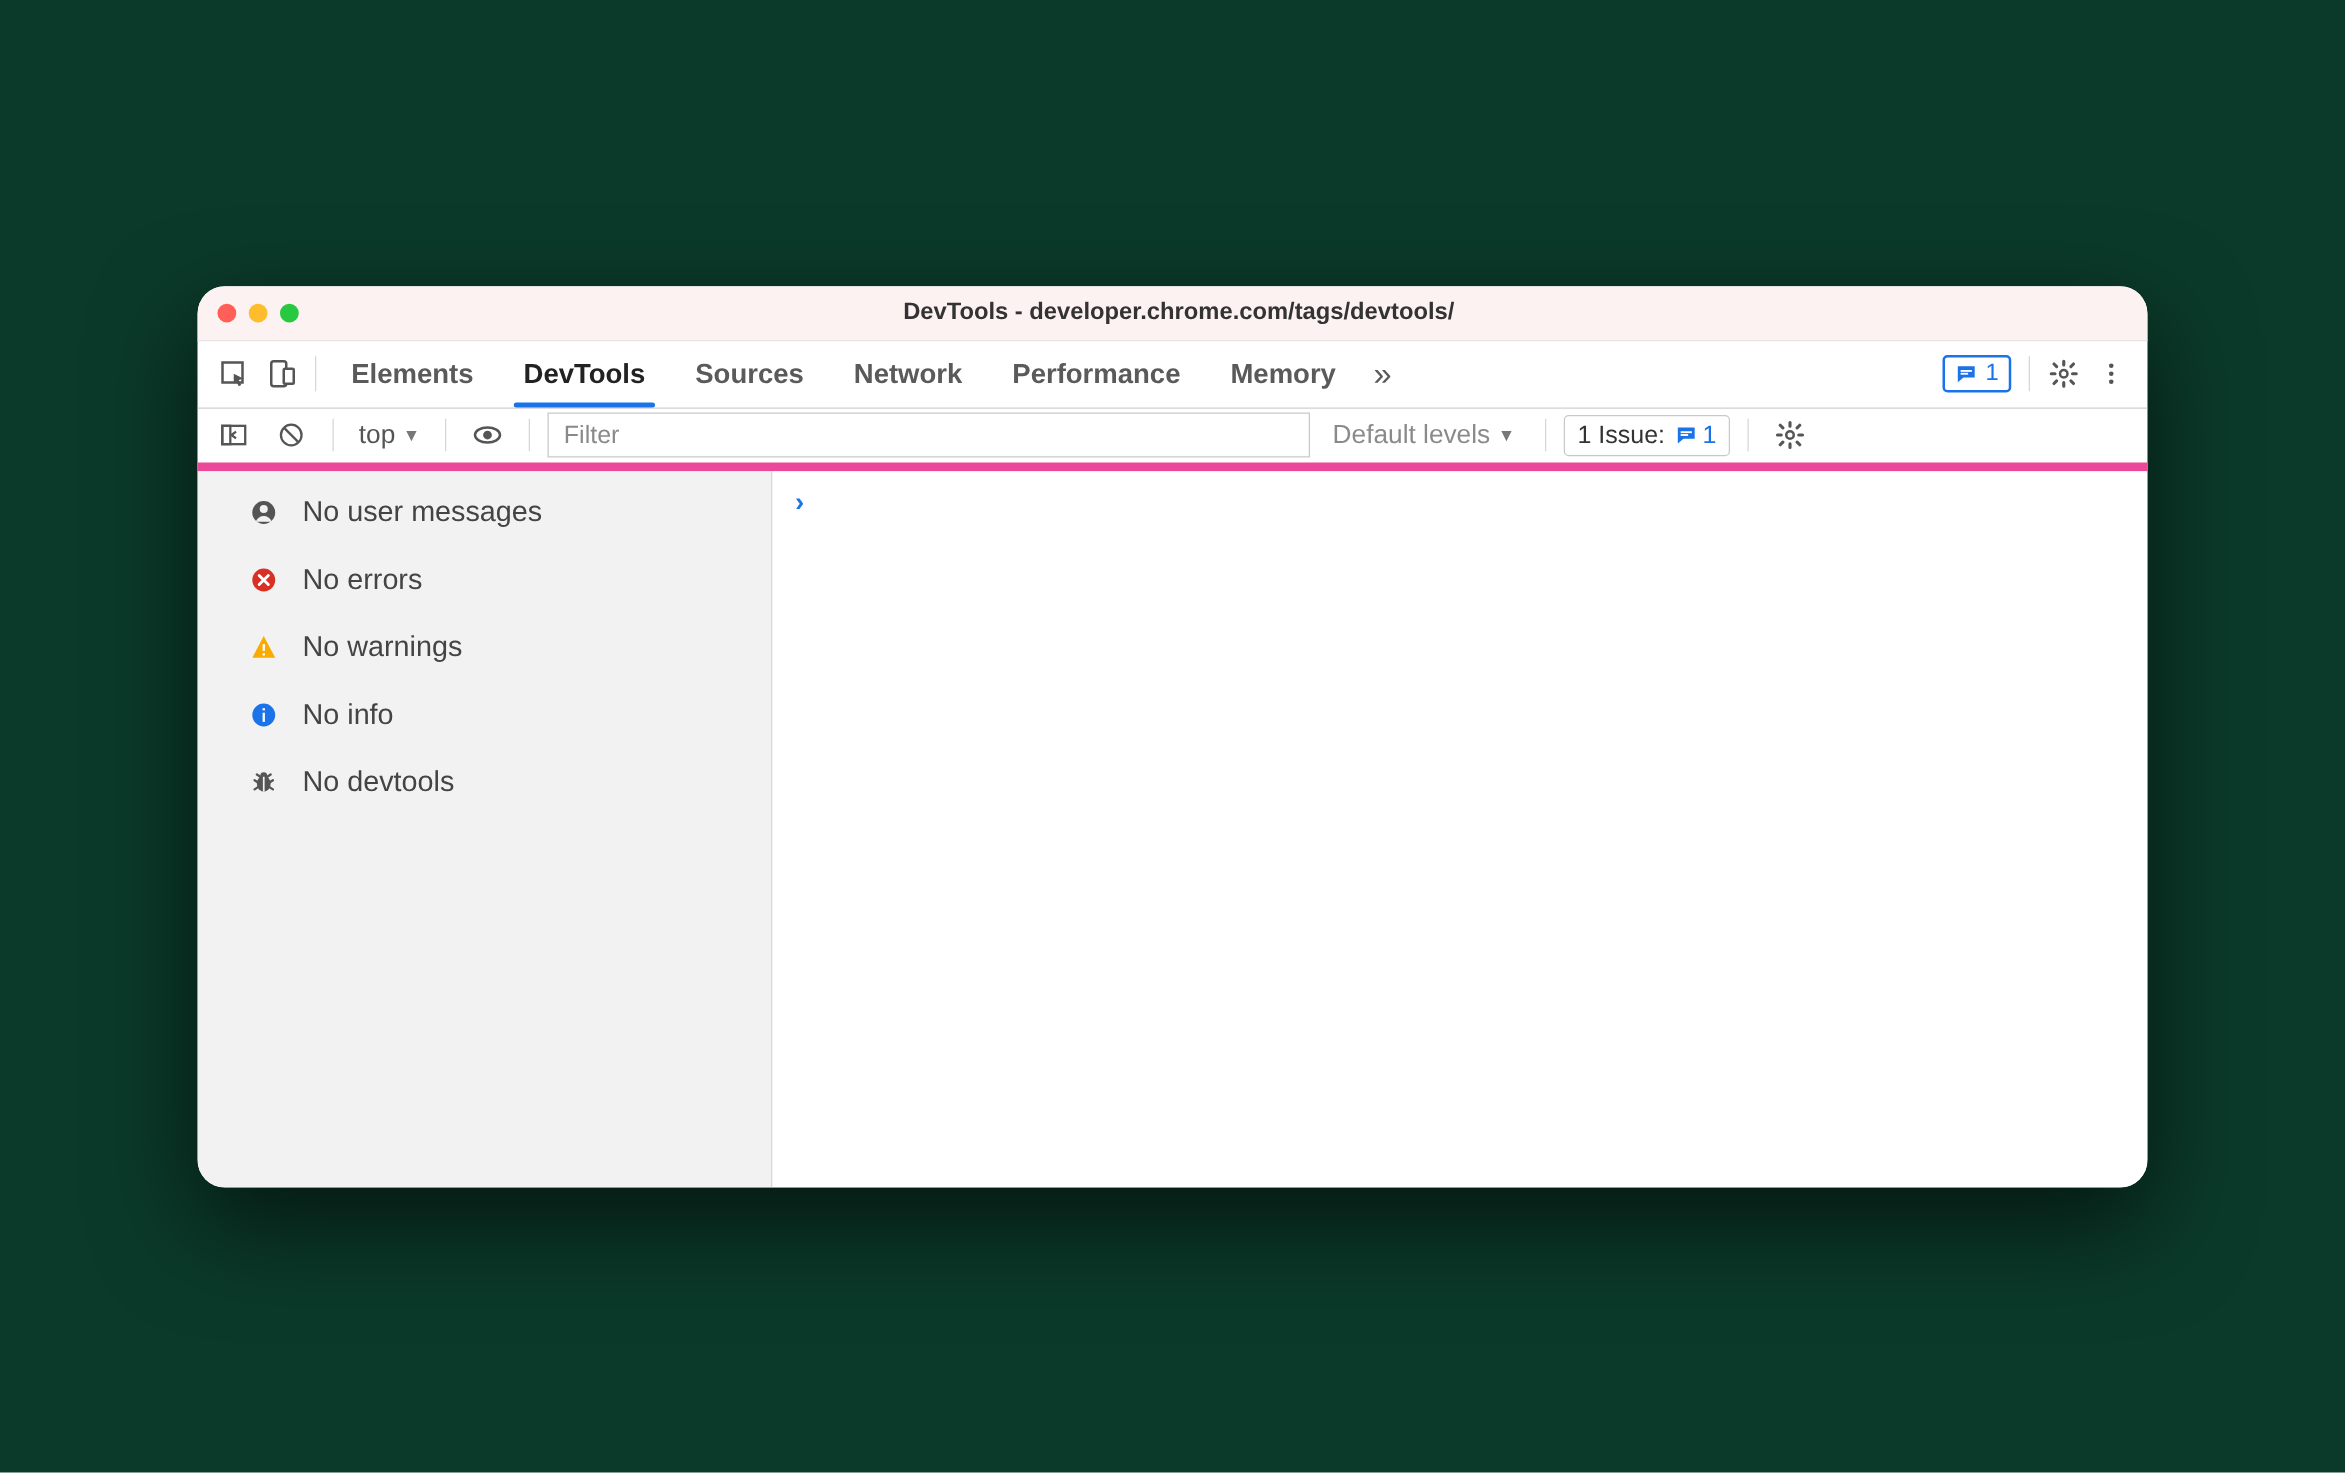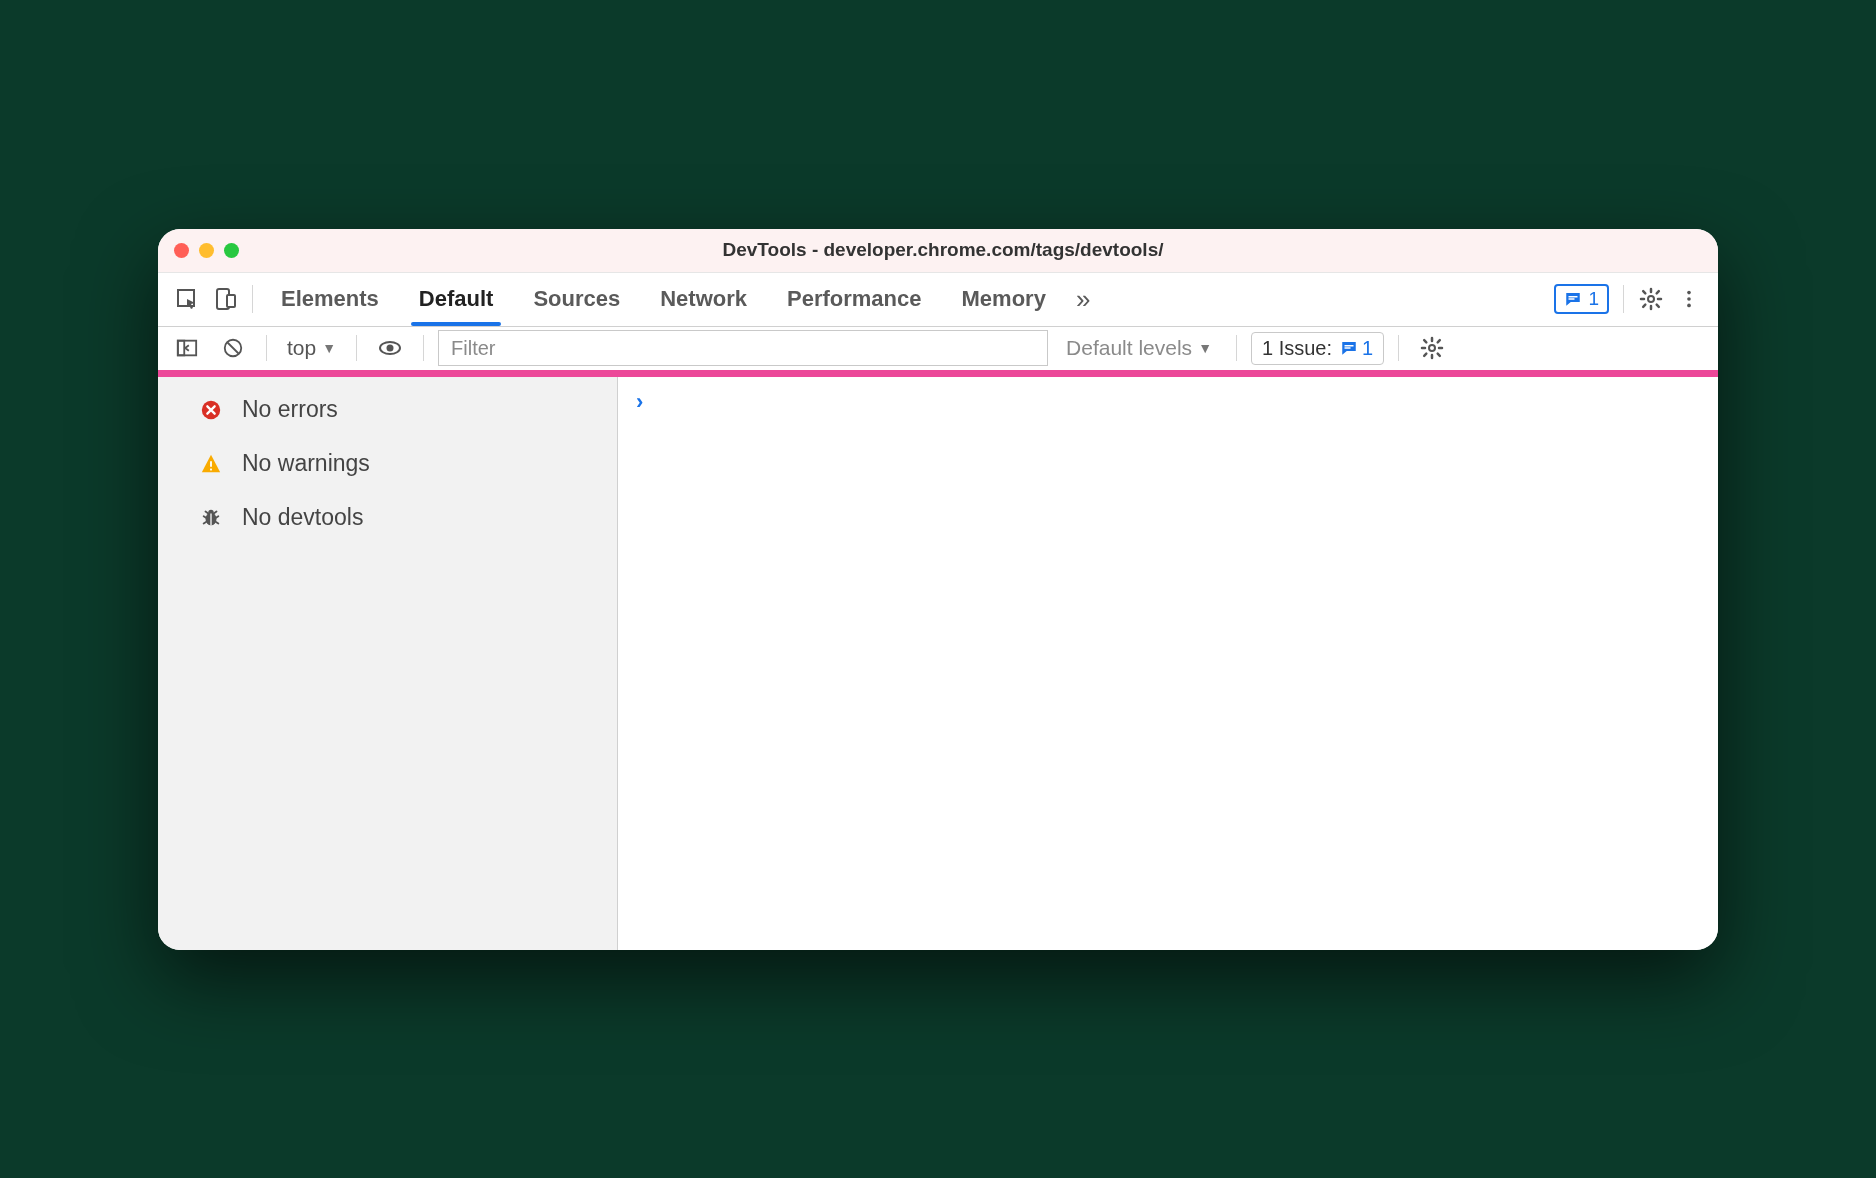--- a/index.html
+++ b/index.html
@@ -195,21 +195,21 @@
         </svg>
     </div>
     <div class="icon-btn">
       <svg width="24" height="24" viewBox="0 0 24 24">
           <rect x="4" y="2" width="12" height="20" rx="2" fill="none" stroke="#555" stroke-width="2"></rect>
           <rect x="14" y="8" width="8" height="12" rx="1" fill="#fff" stroke="#555" stroke-width="2"></rect>
         </svg>
     </div>
     <div class="divider"></div>
     <div class="tab">Elements</div>
-    <div class="tab active">Default</div>
+    <div class="tab active">DevTools</div>
     <div class="tab">Sources</div>
     <div class="tab">Network</div>
     <div class="tab">Performance</div>
     <div class="tab">Memory</div>
     <div class="more-arrows">»</div>
     <div class="tabs-spacer"></div>
     <div class="badge-btn">
       <svg width="18" height="18" viewBox="0 0 24 24">
           <path d="M3 4h18v12H9l-6 5V4z" fill="#1a73e8"></path>
           <rect x="6" y="8" width="12" height="2" fill="#fff"></rect>
@@ -284,35 +284,55 @@
           <path d="M12 2v3M12 19v3M4.2 4.2l2.1 2.1M17.7 17.7l2.1 2.1M2 12h3M19 12h3M4.2 19.8l2.1-2.1M17.7 6.3l2.1-2.1" stroke="#555" stroke-width="2.5" stroke-linecap="round"></path>
         </svg>
     </div>
   </div>
 
   <div class="body">
     <div class="sidebar">
       <div class="side-item">
         <span class="icon">
           <svg width="22" height="22" viewBox="0 0 24 24">
+              <circle cx="12" cy="12" r="10" fill="#555"></circle>
+              <circle cx="12" cy="9" r="3.5" fill="#f2f2f2"></circle>
+              <path d="M5 20c1.5-4 5-5 7-5s5.5 1 7 5" fill="#f2f2f2"></path>
+            </svg>
+        </span>
+        <span>No user messages</span>
+      </div>
+      <div class="side-item">
+        <span class="icon">
+          <svg width="22" height="22" viewBox="0 0 24 24">
               <circle cx="12" cy="12" r="10" fill="#d93025"></circle>
               <path d="M8 8l8 8M16 8l-8 8" stroke="#fff" stroke-width="2.5" stroke-linecap="round"></path>
             </svg>
         </span>
         <span>No errors</span>
       </div>
       <div class="side-item">
         <span class="icon">
           <svg width="22" height="22" viewBox="0 0 24 24">
               <path d="M12 2 L22 21 H2 Z" fill="#f9ab00"></path>
               <rect x="11" y="9" width="2" height="6" fill="#fff"></rect>
               <rect x="11" y="17" width="2" height="2" fill="#fff"></rect>
             </svg>
         </span>
         <span>No warnings</span>
+      </div>
+      <div class="side-item">
+        <span class="icon">
+          <svg width="22" height="22" viewBox="0 0 24 24">
+              <circle cx="12" cy="12" r="10" fill="#1a73e8"></circle>
+              <rect x="11" y="10" width="2" height="8" fill="#fff"></rect>
+              <rect x="11" y="6" width="2" height="2" fill="#fff"></rect>
+            </svg>
+        </span>
+        <span>No info</span>
       </div>
       <div class="side-item">
         <span class="icon">
           <svg width="22" height="22" viewBox="0 0 24 24">
               <ellipse cx="12" cy="13" rx="6" ry="7" fill="#555"></ellipse>
               <circle cx="12" cy="6" r="3" fill="#555"></circle>
               <line x1="12" y1="7" x2="12" y2="20" stroke="#f2f2f2" stroke-width="1.5"></line>
               <path d="M4 10l3 2M4 18l3-2M20 10l-3 2M20 18l-3-2M6 5l3 2M18 5l-3 2" stroke="#555" stroke-width="2" stroke-linecap="round"></path>
             </svg>
         </span>

